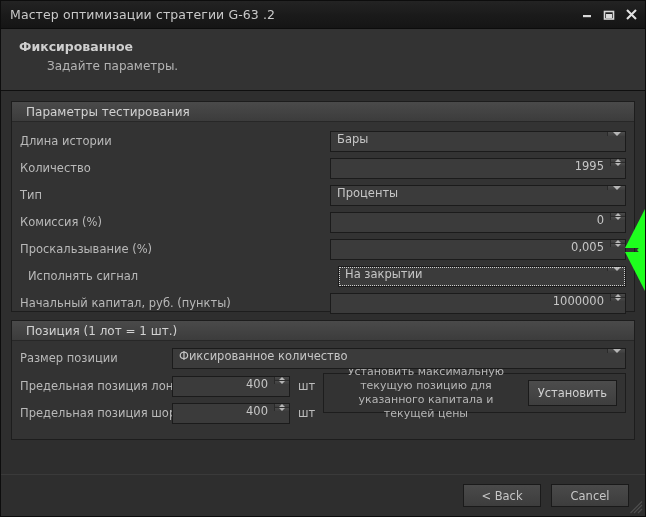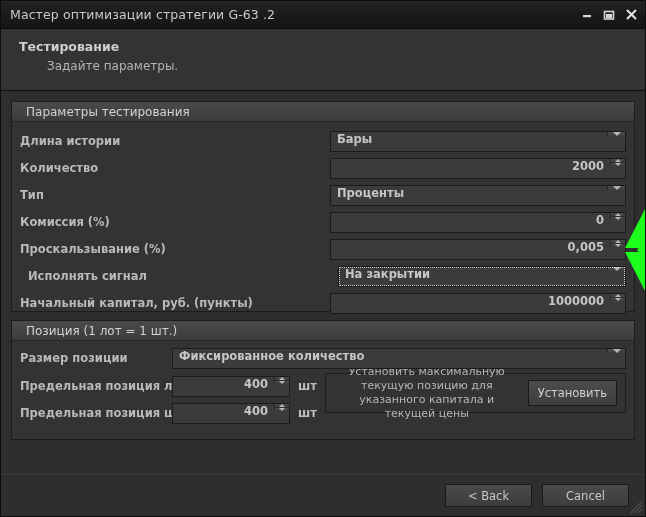--- a/index.html
+++ b/index.html
@@ -71,21 +71,21 @@
     background: linear-gradient(to bottom, #4a4a4a 0%, #3c3c3c 100%);
     border-bottom: 1px solid #272727;
     display: flex; align-items: center;
     padding-left: 14px;
     font-size: 12px; color: #d2d2d2;
   }
   .group-body { padding: 6px 8px 8px 8px; }
 
   .row {
     display: flex; align-items: center;
-    height: 26px; margin-bottom: 0px; font-weight: bold;
+    height: 26px; margin-bottom: 0px;
   }
   .row + .row { margin-top: 1px; }
   .lbl {
     font-size: 11.5px; color: #b9b9b9;
     flex: 0 0 auto; white-space: nowrap;
   }
 
   
   .ctl {
     height: 21px;
@@ -151,21 +151,21 @@
   
   #footer {
     flex: 0 0 42px;
     background: #2e2e2e;
     border-top: 1px solid #3a3a3a;
     display: flex; align-items: center; justify-content: flex-end;
     padding-right: 16px;
     position: relative;
   }
   .fbtn {
-    width: 87px; height: 23px; margin-left: 10px;
+    width: 78px; height: 23px; margin-left: 10px;
     background: linear-gradient(to bottom, #4a4a4a 0%, #3d3d3d 100%);
     border: 1px solid #1a1a1a;
     color: #c7c7c7; font-size: 11.5px;
     display: flex; align-items: center; justify-content: center;
   }
   .fbtn.primary {
     background: linear-gradient(to bottom, #565656 0%, #484848 100%);
     color: #c9c9c9;
   }
   #grip { position: absolute; right: 2px; bottom: 2px; opacity: .5; }
@@ -202,42 +202,42 @@
     <div class="wbtn">
       <span>
         <svg width="13" height="13" viewBox="0 0 13 13">
             <path d="M2 2 L11 11 M11 2 L2 11" stroke="#e2e2e2" stroke-width="2.1" fill="none"></path>
           </svg>
       </span>
     </div>
   </div>
 
   <div id="header">
-    <div id="header-title">Тестирование</div>
+    <div id="header-title">Фиксированное</div>
     <div id="header-sub">Задайте параметры.</div>
   </div>
 
   <div id="body">
 
     <div class="group" style="height:211px;">
       <div class="group-hdr">Параметры тестирования</div>
       <div class="group-body" id="testing-rows">
           <div class="row">
             <div class="lbl" style="width: 310px;">Длина истории</div>
             <div class="ctl combo" style="flex: 1 1 auto;">
               <div class="val">Бары</div>
               <div class="drop">
                 <i class="tri-d"></i>
               </div>
             </div>
           </div>
           <div class="row">
             <div class="lbl" style="width: 310px;">Количество</div>
             <div class="ctl num" style="flex: 1 1 auto;">
-              <div class="val">2000</div>
+              <div class="val">1995</div>
               <div class="spin">
                 <div>
                   <i class="tri-u"></i>
                 </div>
                 <div>
                   <i class="tri-dn-sm"></i>
                 </div>
               </div>
             </div>
           </div>

